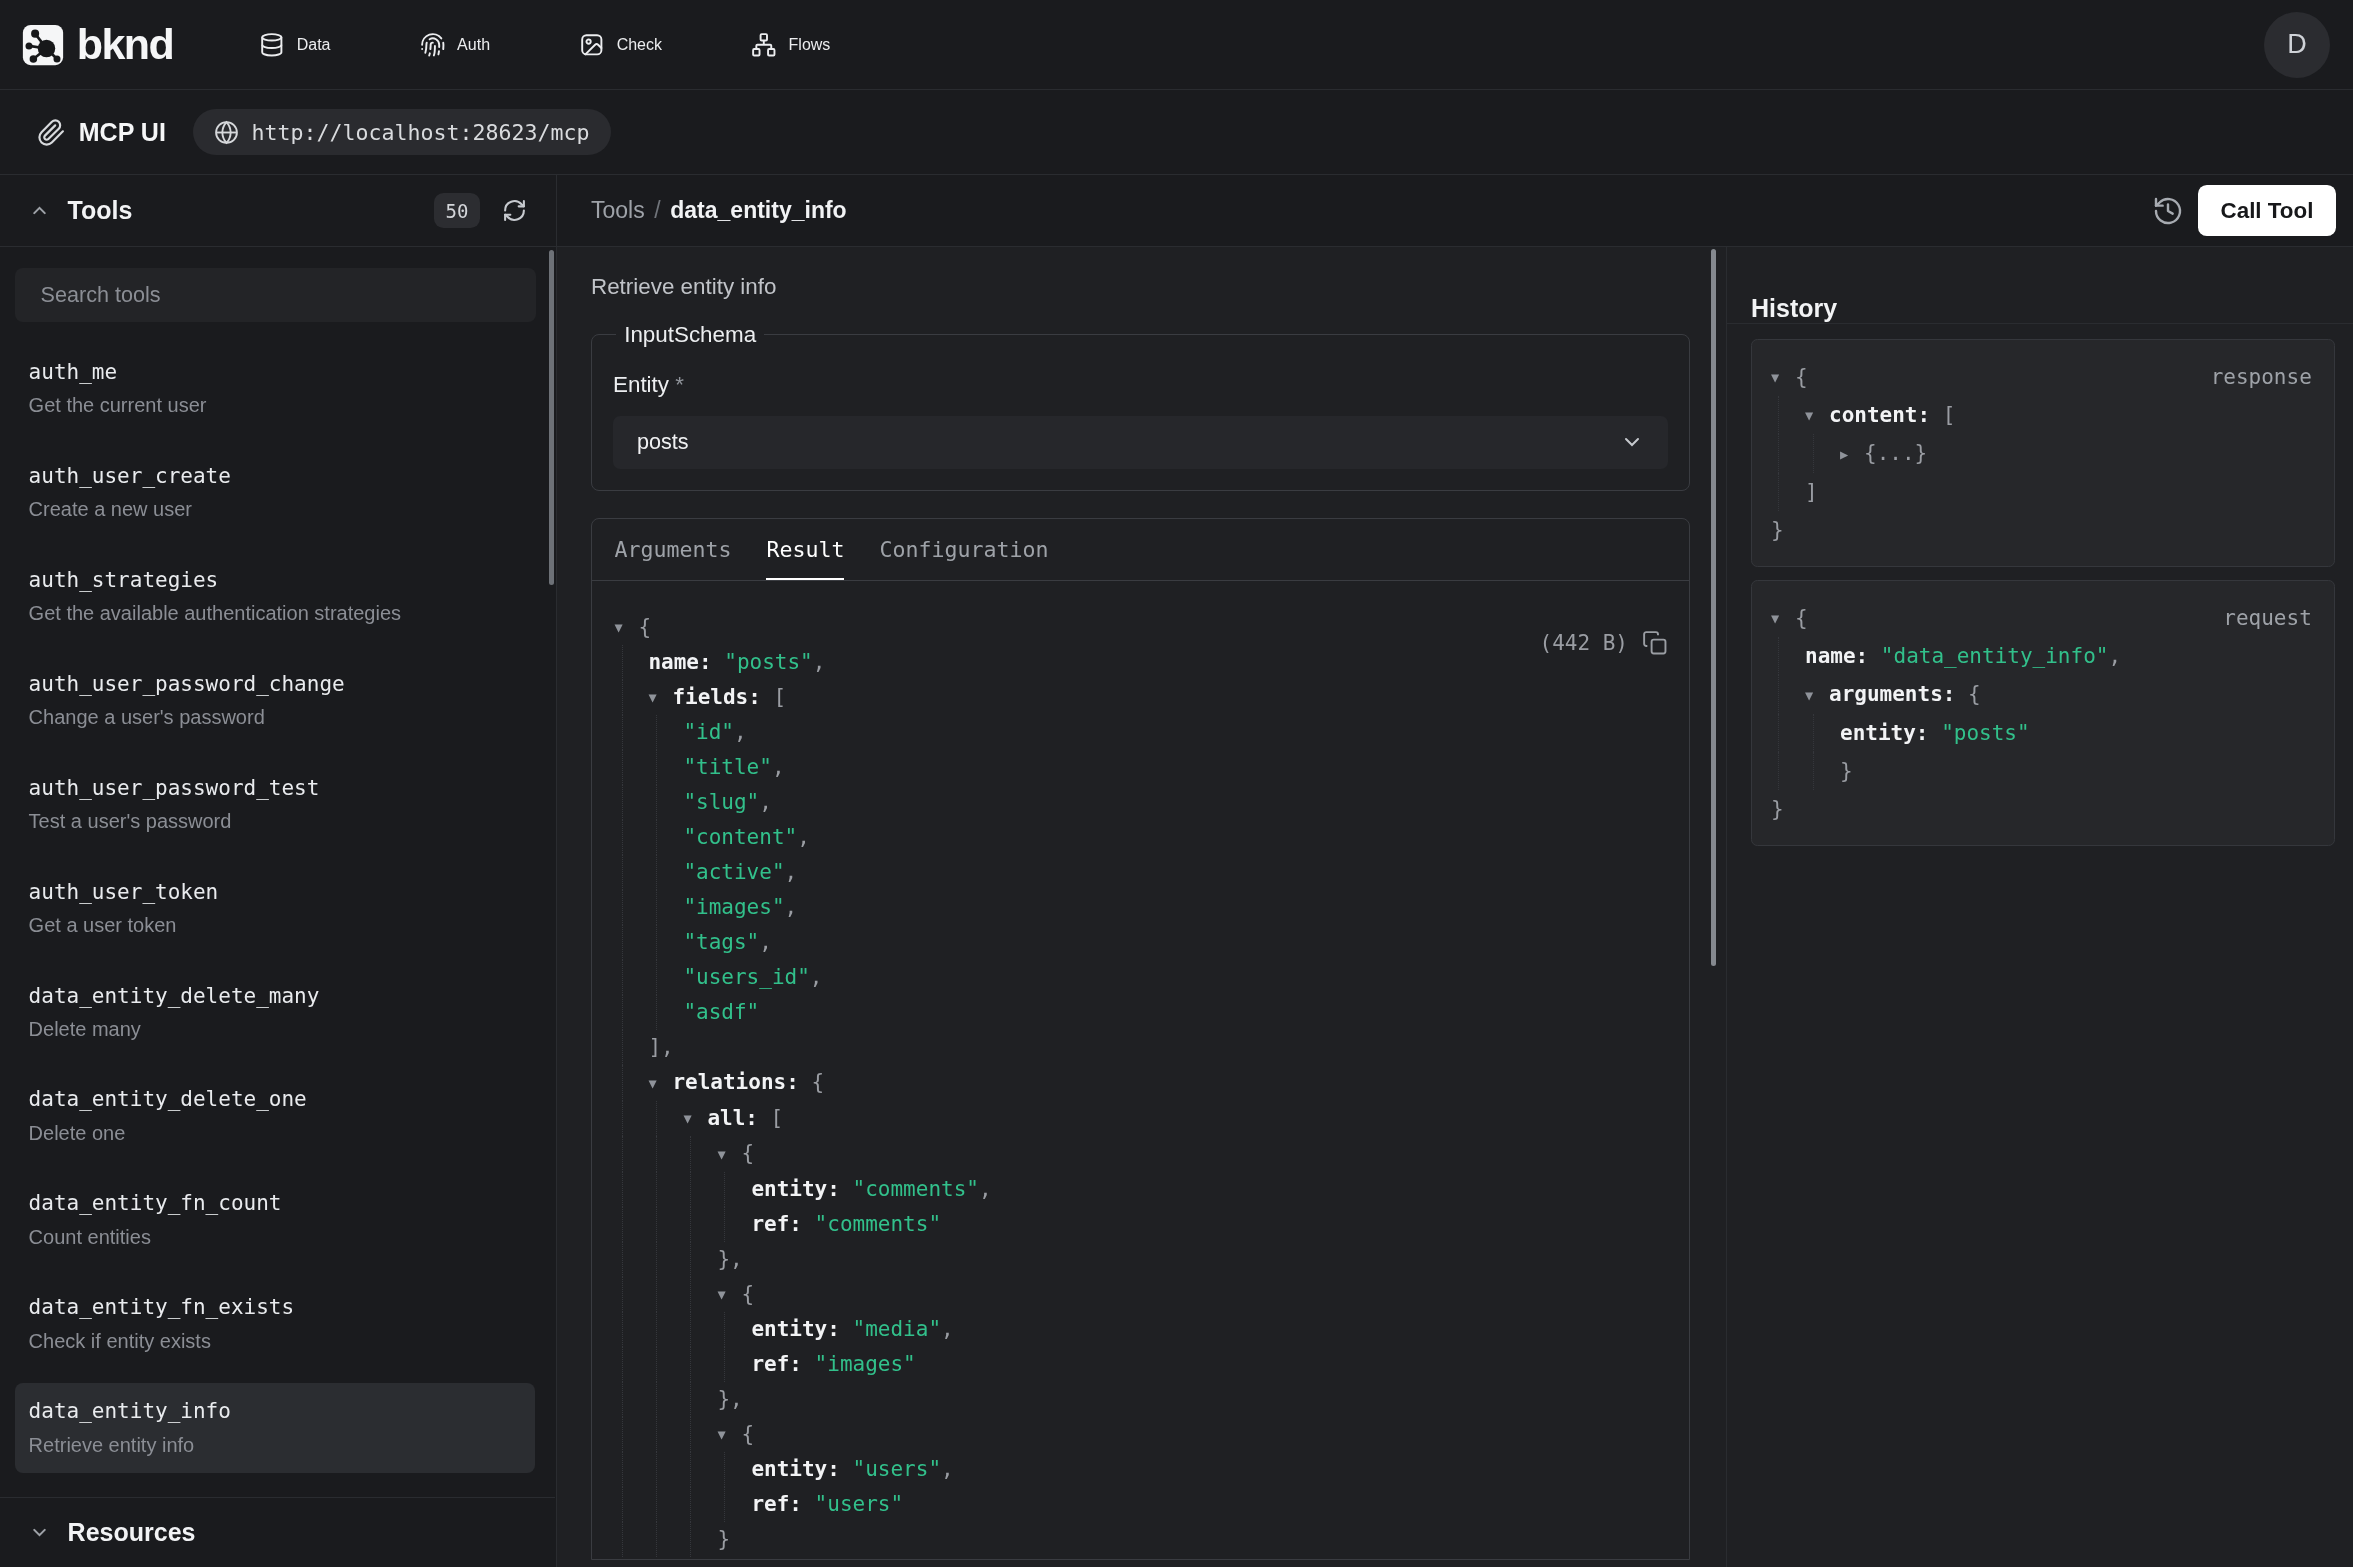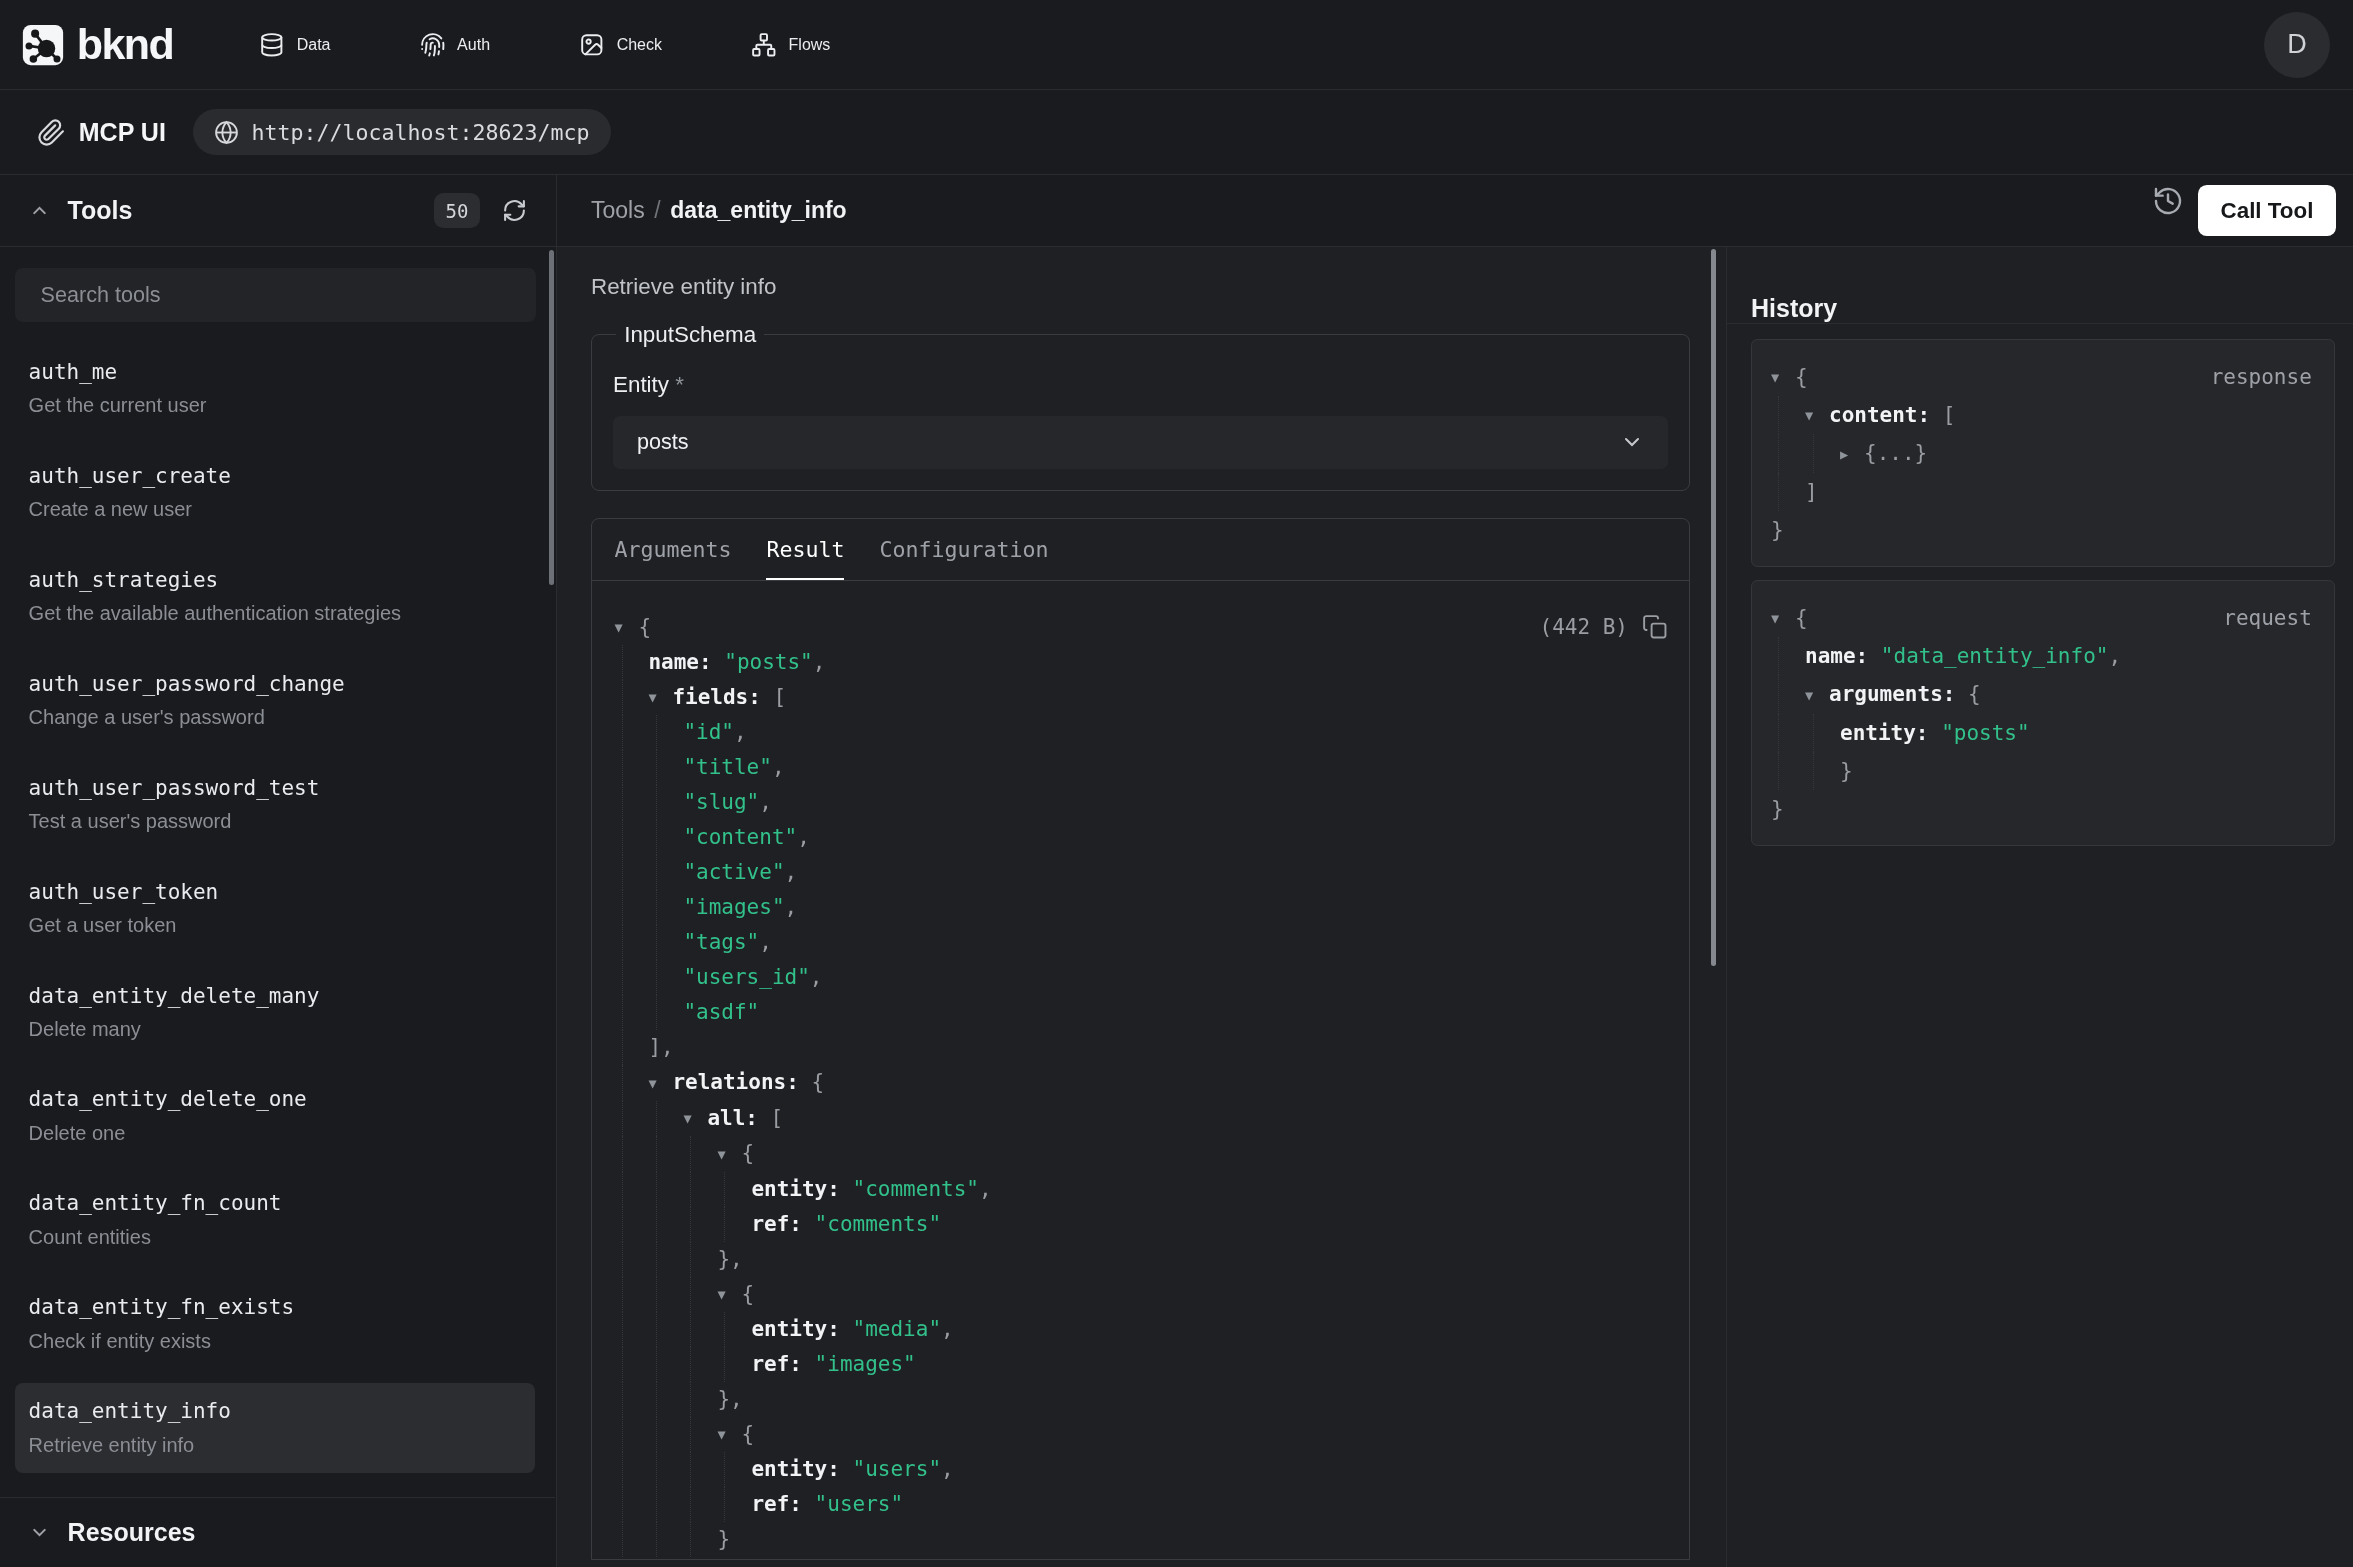--- a/index.html
+++ b/index.html
@@ -57,21 +57,21 @@
   .resources .chev { width:21px; height:21px; stroke:#9ea2a8; margin-right:17.6px; }
   .res-title { font-size:25px; font-weight:700; color:#f2f3f5; }
   .side-scroll { position:absolute; right:1.6px; top:75px; width:5.6px; height:335px; border-radius:3.2px; background:#6d7177; }
 
   
   .rightcol { flex:1; display:flex; flex-direction:column; }
   .main-head { height:72px; display:flex; align-items:center; border-bottom:0.8px solid #2a2c30; padding:0 17.6px 0 34px; }
   .crumb-section { color:#9ea2a8; font-size:23px; }
   .crumb-sep { color:#70747a; font-size:23px; margin:0 9.6px; }
   .crumb-tool { color:#f2f3f5; font-size:23px; font-weight:700; }
-  .head-actions { margin-left:auto; display:flex; align-items:flex-start; gap:14px; }
+  .head-actions { margin-left:auto; display:flex; align-items:center; gap:14px; }
   .hist-icon { width:32px; height:32px; stroke:#a7abb1; cursor:pointer; }
   .call-btn { background:#ffffff; color:#17181a; border:none; border-radius:8.8px; height:51px;
               padding:0 23px; font-size:22.4px; font-weight:600; cursor:pointer;
               font-family:"Liberation Sans", sans-serif; }
 
   .content-row { flex:1; display:flex; min-height:0; }
 
   
   .mainpanel { position:relative; flex:1; background:#1f2023; padding:25.6px 36px 0 34px; overflow:hidden; }
   .tool-desc { color:#c0c3c8; font-size:22.4px; line-height:27px; }
@@ -92,21 +92,21 @@
 
   
   .jtree { position:relative; padding:29px 21px 0 22.4px; font-family:"DejaVu Sans Mono", monospace; font-size:21px; }
   .jline { position:relative; line-height:35px; white-space:pre; }
   .jtree.hist .jline { line-height:38px; }
   .jline .tri { display:inline-block; width:24px; color:#8f939a; font-size:13.6px; vertical-align:1.6px; cursor:pointer; }
   .seg-k { color:#f2f3f5; font-weight:700; }
   .seg-s { color:#32c08b; }
   .seg-p { color:#9a9da3; }
   .guide { position:absolute; top:0; bottom:0; border-left:0.8px dotted #35373c; }
-  .jmeta { position:absolute; right:0; top:0; display:flex; align-items:center; gap:14.4px; color:#9a9da3; }
+  .jmeta { position:absolute; right:0; top:16px; display:flex; align-items:center; gap:14.4px; color:#9a9da3; }
   .jmeta svg { width:25.6px; height:25.6px; stroke:#9a9da3; cursor:pointer; }
   .hlabel { position:absolute; right:3.2px; top:0; color:#9ea2a8; }
   .main-scroll { position:absolute; right:9.6px; top:1.6px; width:5.6px; height:717px; border-radius:3.2px; background:#85898f; }
 
   
   .histpanel { width:628px; flex:0 0 628px; border-left:0.8px solid #2a2c30; background:#1f2023; }
   .hist-head { height:77px; display:flex; align-items:flex-end; padding:0 24px; border-bottom:0.8px solid #2a2c30; }
   .hist-title { font-size:25px; font-weight:700; color:#f2f3f5; }
   .hist-cards { padding:15px 19px 0 24px; display:flex; flex-direction:column; gap:12.8px; }
   .hcard { background:#26272a; border:0.8px solid #35373c; border-radius:6.4px; padding:17.6px 19px; cursor:pointer; }

